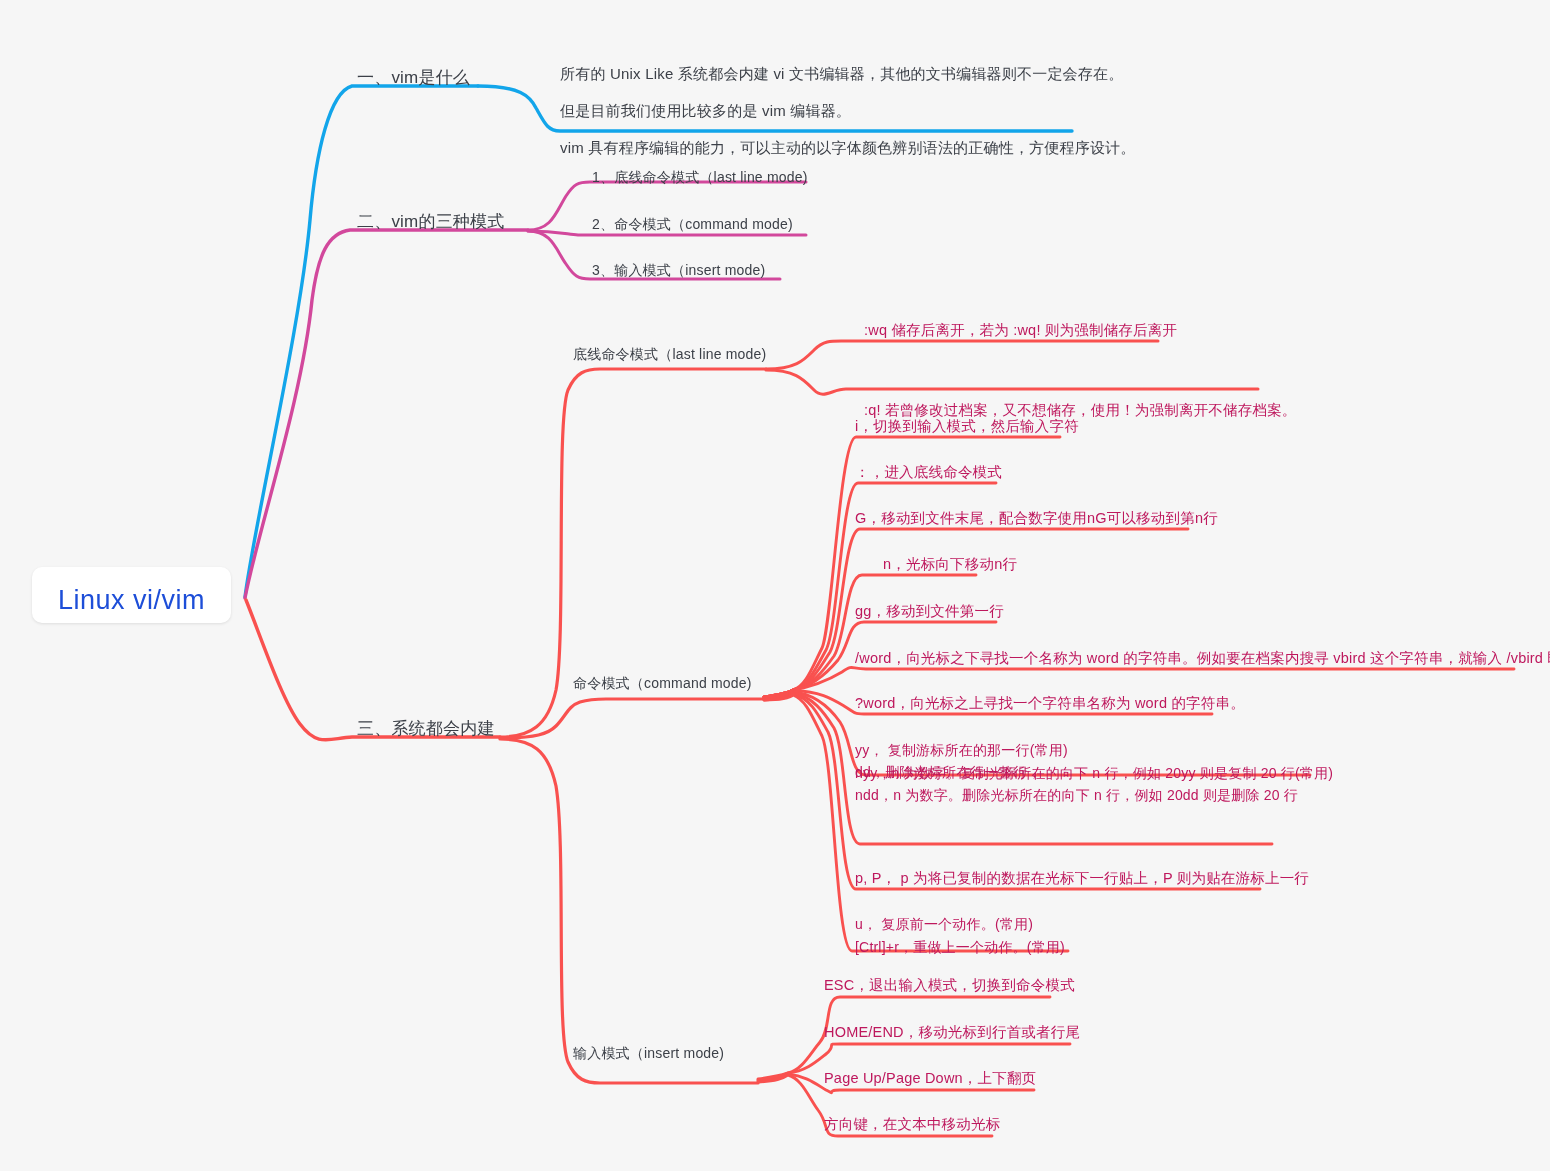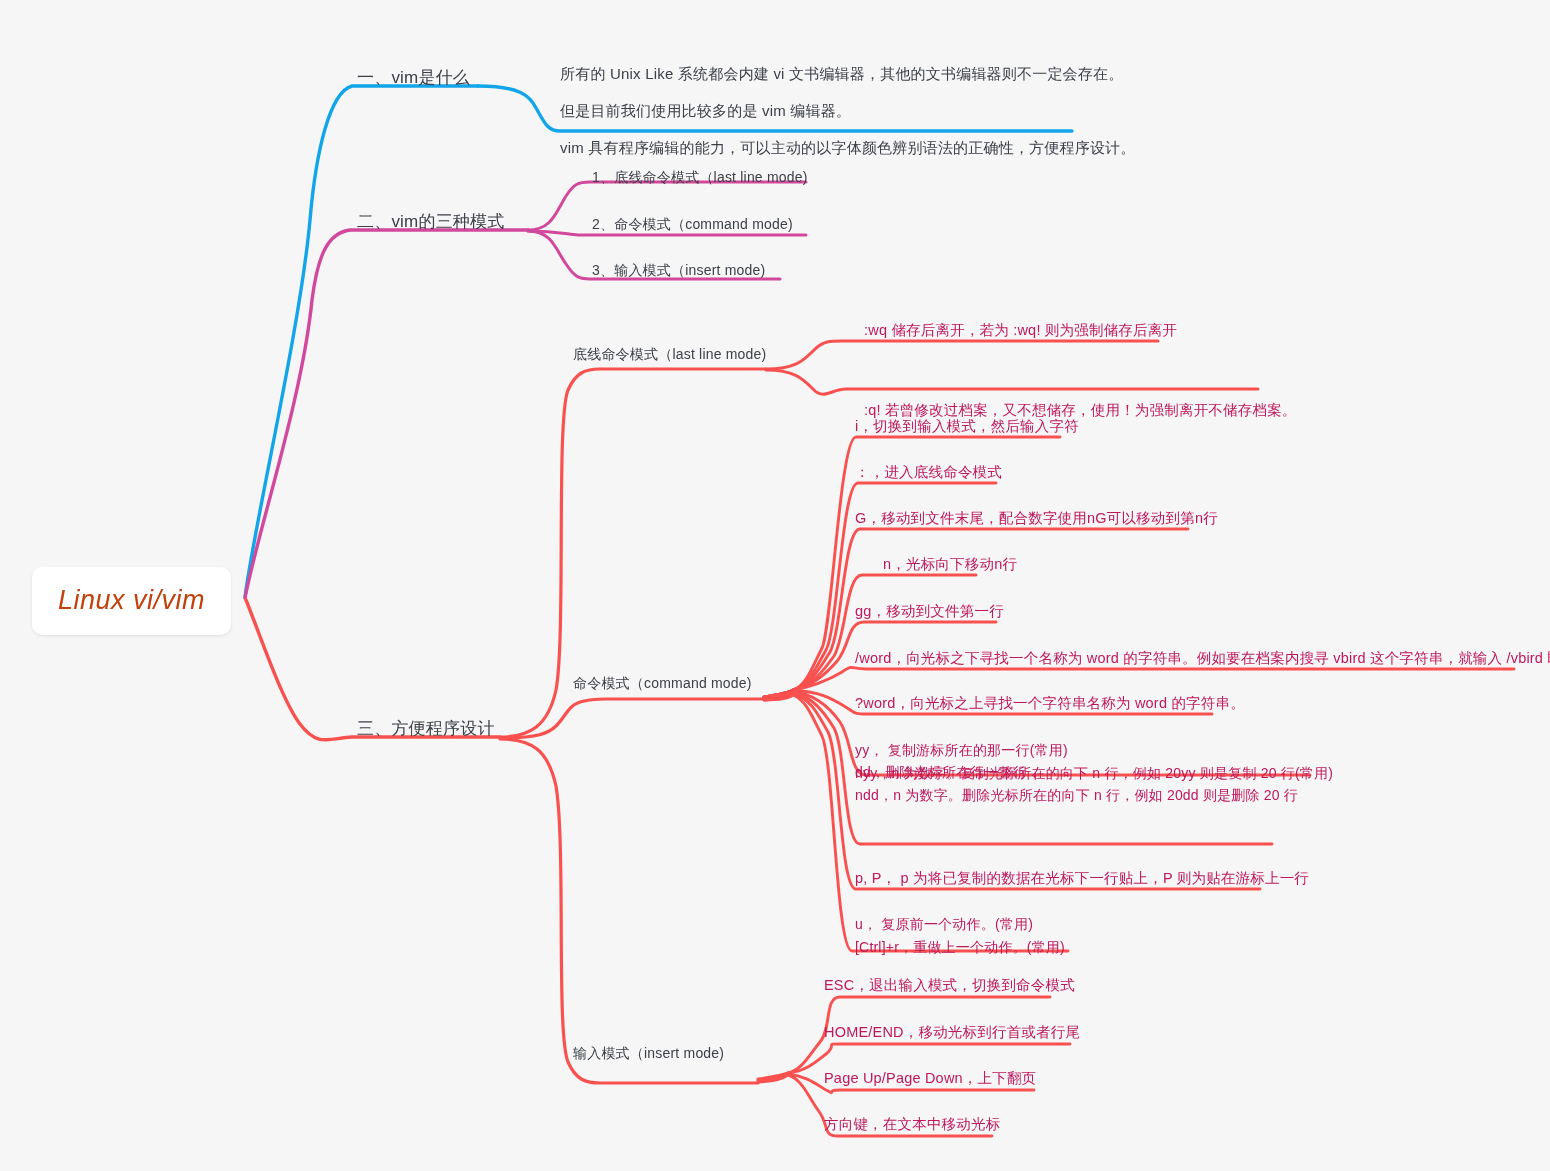--- a/index.html
+++ b/index.html
@@ -33,24 +33,23 @@
     position: absolute;
     white-space: pre;
     line-height: 1.42;
     letter-spacing: 0.2px;
   }
   .root-node {
     background: #ffffff;
     border-radius: 10px;
     box-shadow: 0 1px 3px rgba(0,0,0,0.10);
     font-size: 27px;
-    color: #c2410c;
-    padding: 14px 26px 16px 26px;
+    color: #1d4ed8;
+    padding: 14px 26px 4px 26px;
     letter-spacing: 0.5px;
-    font-style: italic;
   }
   .lvl1 {
     font-size: 17px;
     color: #3c4048;
   }
   .lvl2 {
     font-size: 14px;
     color: #3c4048;
   }
   .leaf {
@@ -112,21 +111,21 @@
     <path d="M758,1081 C776,1080 782,1078 788,1074 C806,1076 816,1084 826,1090 C838,1096 824,1090 840,1090 L1034,1090" fill="none" stroke="#f9514f" stroke-width="2.9" stroke-linecap="round"></path>
     <path d="M758,1082 C776,1081 782,1079 788,1075 C802,1079 808,1096 818,1110 C830,1126 822,1136 838,1136 L992,1136" fill="none" stroke="#f9514f" stroke-width="2.9" stroke-linecap="round"></path>
   </svg>
 
   <div class="node root-node" style="left:32px; top:567px;">Linux vi/vim</div>
 
   <div class="node lvl1" style="left:357px; top:66px;">一、vim是什么</div>
 
   <div class="node lvl1" style="left:357px; top:210px;">二、vim的三种模式</div>
 
-  <div class="node lvl1" style="left:357px; top:717px;">三、方便程序设计</div>
+  <div class="node lvl1" style="left:357px; top:717px;">三、系统都会内建</div>
 
   <div class="node para" style="left:560px; top:33px;">所有的 Unix Like 系统都会内建 vi 文书编辑器，其他的文书编辑器则不一定会存在。</div>
   <div class="node para" style="left:560px; top:70px;">但是目前我们使用比较多的是 vim 编辑器。</div>
   <div class="node para" style="left:560px; top:107px;">vim 具有程序编辑的能力，可以主动的以字体颜色辨别语法的正确性，方便程序设计。</div>
 
   <div class="node lvl2" style="left:592px; top:168px;">1、底线命令模式（last line mode)</div>
   <div class="node lvl2" style="left:592px; top:215px;">2、命令模式（command mode)</div>
   <div class="node lvl2" style="left:592px; top:261px;">3、输入模式（insert mode)</div>
 
   <div class="node lvl2" style="left:573px; top:345px;">底线命令模式（last line mode)</div>

